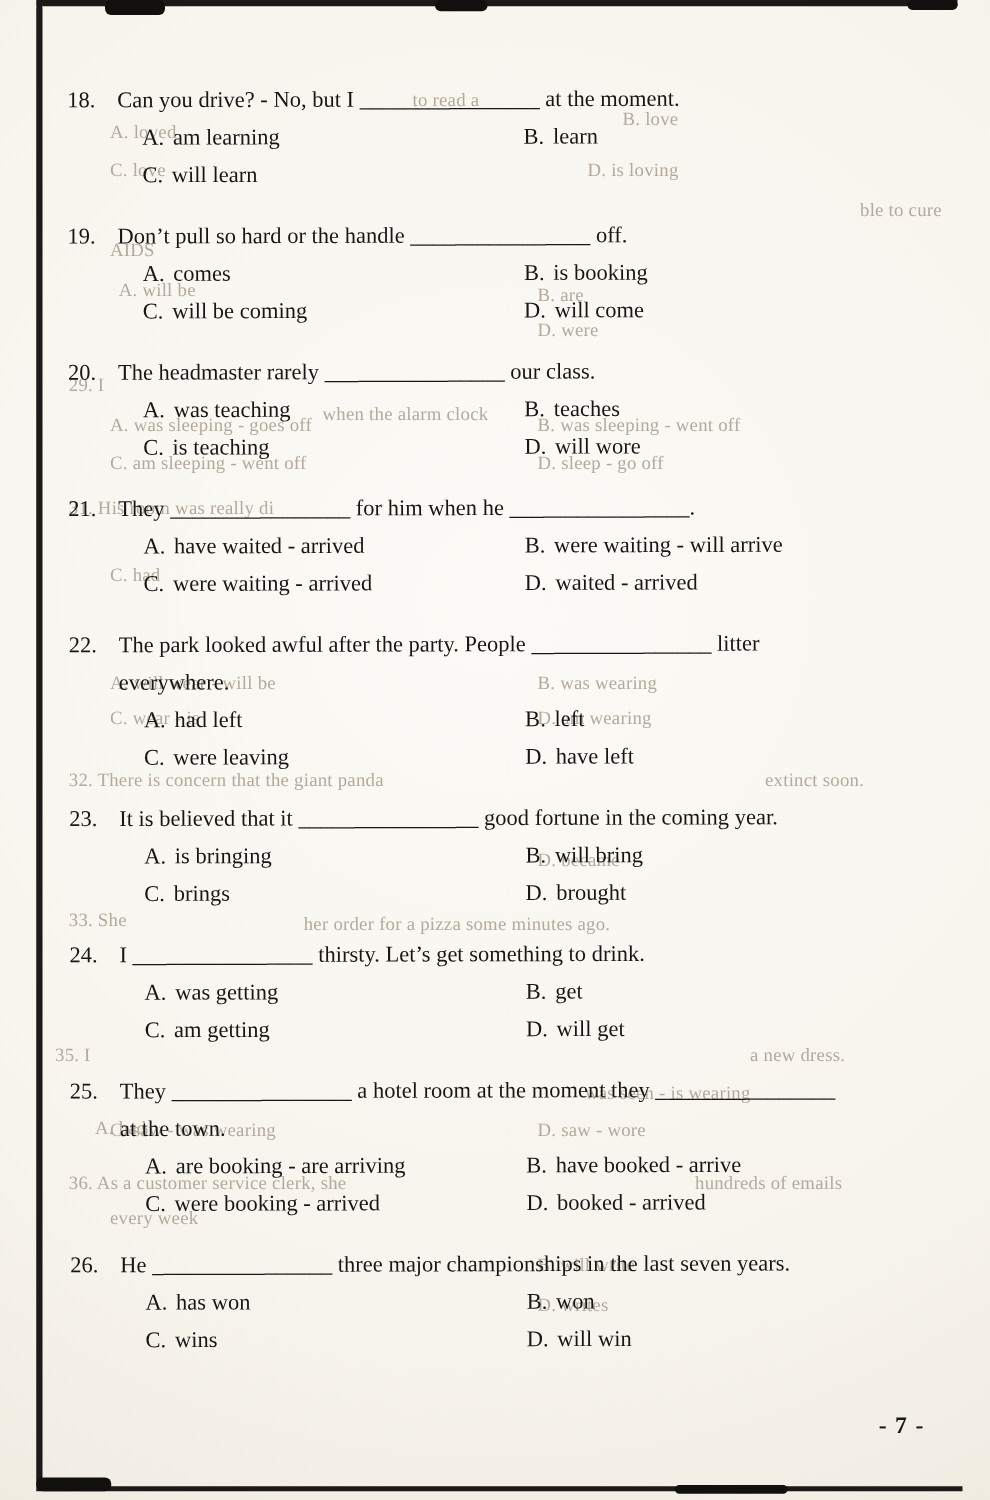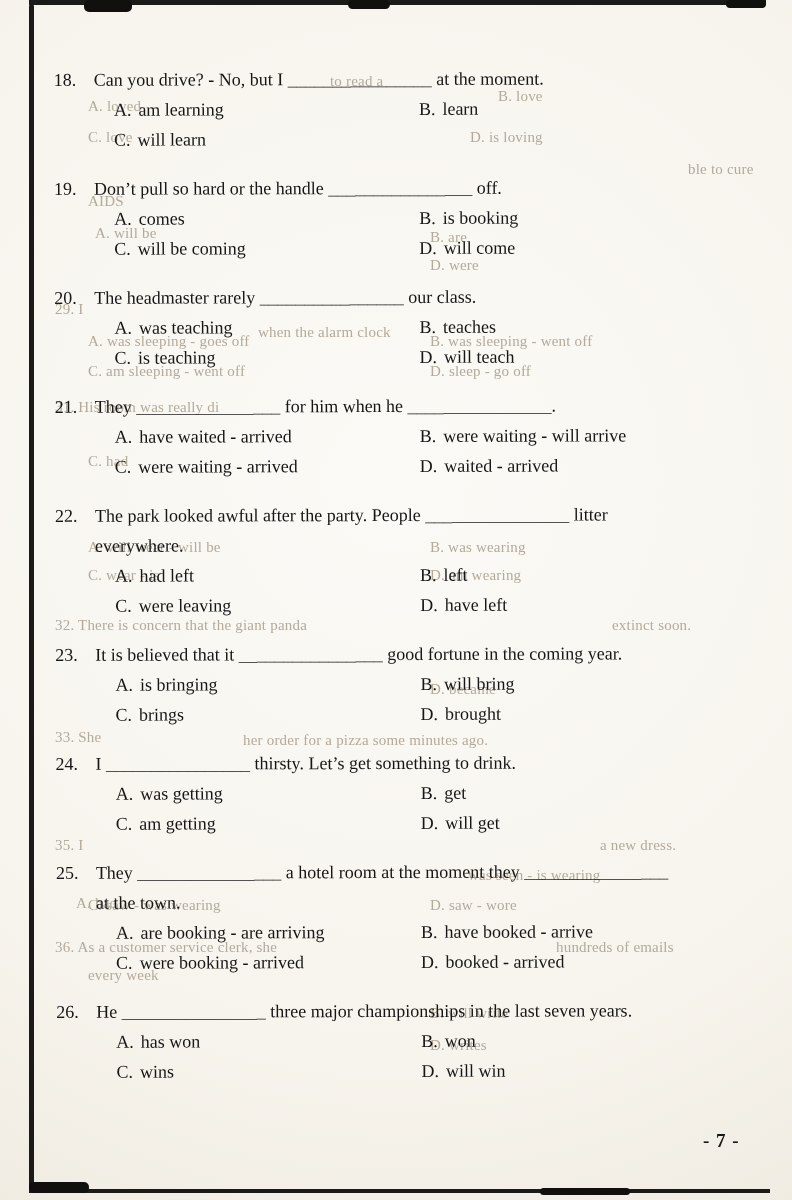--- a/index.html
+++ b/index.html
@@ -74,21 +74,21 @@
       <span class="ghost" style="left: 88px; top: 452px;">C. had</span>
       <span class="ghost" style="left: 88px; top: 538px;">A. will wear - will be</span>
       <span class="ghost" style="left: 430px; top: 538px;">B. was wearing</span>
       <span class="ghost" style="left: 88px; top: 566px;">C. wear - is</span>
       <span class="ghost" style="left: 430px; top: 566px;">D. am wearing</span>
       <span class="ghost" style="left: 55px; top: 616px;">32. There is concern that the giant panda</span>
       <span class="ghost" style="left: 612px; top: 616px;">extinct soon.</span>
       <span class="ghost" style="left: 430px; top: 680px;">D. became</span>
       <span class="ghost" style="left: 55px; top: 728px;">33. She</span>
       <span class="ghost" style="left: 243px; top: 731px;">her order for a pizza some minutes ago.</span>
-      <span class="ghost" style="left: 55px; top: 836px;">35. I</span>
+      <span class="ghost" style="left: 44px; top: 836px;">35. I</span>
       <span class="ghost" style="left: 600px; top: 836px;">a new dress.</span>
       <span class="ghost" style="left: 76px; top: 866px; margin-top: 28px;">A. had</span>
       <span class="ghost" style="left: 468px; top: 866px;">was seen - is wearing</span>
       <span class="ghost" style="left: 88px; top: 896px;">C. saw - was wearing</span>
       <span class="ghost" style="left: 430px; top: 896px;">D. saw - wore</span>
       <span class="ghost" style="left: 55px; top: 938px;">36. As a customer service clerk, she</span>
       <span class="ghost" style="left: 556px; top: 938px;">hundreds of emails</span>
       <span class="ghost" style="left: 88px; top: 966px;">every week</span>
       <span class="ghost" style="left: 430px; top: 1004px;">B. will write</span>
       <span class="ghost" style="left: 430px; top: 1036px;">D. writes</span>
@@ -120,21 +120,21 @@
           </div>
         </div>
         <div class="q">
           <span class="q-num">20.</span>
           <div class="q-body">
             <div class="q-line">The headmaster rarely ________________ our class.</div>
             <div class="opts">
               <div class="opt"><span class="opt-letter">A.</span><span class="opt-text">was teaching</span></div>
               <div class="opt"><span class="opt-letter">B.</span><span class="opt-text">teaches</span></div>
               <div class="opt"><span class="opt-letter">C.</span><span class="opt-text">is teaching</span></div>
-              <div class="opt"><span class="opt-letter">D.</span><span class="opt-text">will teach</span></div>
+              <div class="opt"><span class="opt-letter">D.</span><span class="opt-text">will wore</span></div>
             </div>
           </div>
         </div>
         <div class="q">
           <span class="q-num">21.</span>
           <div class="q-body">
             <div class="q-line">They ________________ for him when he ________________.</div>
             <div class="opts">
               <div class="opt"><span class="opt-letter">A.</span><span class="opt-text">have waited - arrived</span></div>
               <div class="opt"><span class="opt-letter">B.</span><span class="opt-text">were waiting - will arrive</span></div>

